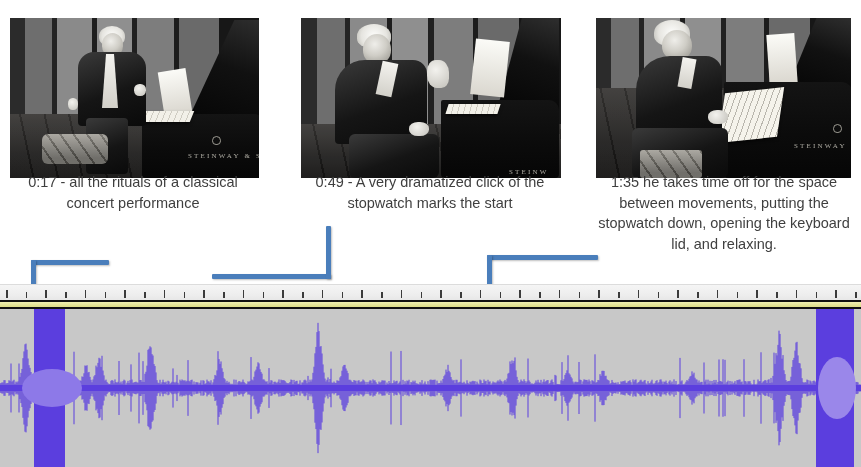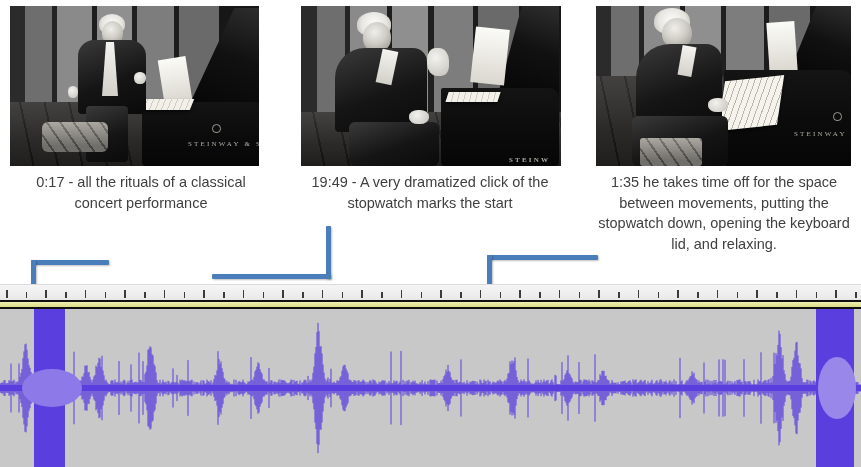--- a/index.html
+++ b/index.html
@@ -13,20 +13,21 @@
     overflow: hidden;
     font-family: "Liberation Sans", sans-serif;
     color: #404040;
   }
 
   
   .thumb {
     position: absolute;
     overflow: hidden;
     background: #c2410c;
+    margin-top: 12px;
   }
   .thumb .scene { position: absolute; inset: 0; }
 
   
   .backdrop {
     position: absolute; left: 0; top: 0; right: 0; height: 62%;
     background:
       linear-gradient(90deg,
         #2b2b2b 0%, #2b2b2b 6%,
         #6e6e6e 6%, #6e6e6e 17%,
@@ -192,21 +193,21 @@
       <div class="shirt" style="left:92px; top:36px; width:16px; height:54px; clip-path:polygon(25% 0,75% 0,100% 100%,0 100%);"></div>
       <div class="torso" style="left:76px; top:100px; width:42px; height:56px; border-radius:4px;"></div>
       <div class="hand" style="left:58px; top:80px; width:10px; height:12px;"></div>
       <div class="hand" style="left:124px; top:66px; width:12px; height:12px;"></div>
     </div>
 
     <div class="bench" style="left:32px; top:116px; width:66px; height:30px;"></div>
   </div>
 </div>
 
-<div class="thumb" style="left:301px; top:6px; width:260px; height:160px;font-weight:bold;">
+<div class="thumb" style="left:301px; top:6px; width:260px; height:160px;">
   <div class="scene">
     <div class="backdrop" style="height:70%;"></div>
     <div class="floor" style="height:34%;"></div>
 
     <div class="piano-lid" style="left:196px; top:0px; width:62px; height:92px; clip-path:polygon(100% 0,100% 100%,0 100%,40% 0);"></div>
     <div class="music-sheet" style="left:172px; top:22px; width:34px; height:56px; transform:rotate(6deg);"></div>
     <div class="piano-body" style="left:140px; top:82px; width:118px; height:78px;"></div>
     <div class="keys" style="left:146px; top:86px; width:52px; height:10px; transform:skewX(-18deg);"></div>
     <div class="steinway" style="left:208px; top:150px;">STEINW</div>
 
@@ -241,23 +242,23 @@
       <div class="torso" style="left:40px; top:38px; width:86px; height:86px; border-radius:34px 16px 4px 4px;"></div>
       <div class="shirt" style="left:84px; top:40px; width:14px; height:30px; transform:rotate(10deg);"></div>
       <div class="torso" style="left:36px; top:110px; width:96px; height:50px; border-radius:6px;"></div>
       <div class="hand" style="left:112px; top:92px; width:20px; height:14px;"></div>
     </div>
 
     <div class="bench" style="left:44px; top:132px; width:62px; height:28px; border-radius:3px;"></div>
   </div>
 </div>
 
-<div class="caption" style="left:12px; top:172px; width:258px;">0:17  - all the rituals of a classical concert performance</div>
-
-<div class="caption" style="left:297px; top:172px; width:266px;">19:49 - A very dramatized click of the stopwatch marks the start</div>
+<div class="caption" style="left:4px; top:172px; width:258px;">0:17  - all the rituals of a classical concert performance</div>
+
+<div class="caption" style="left:297px; top:172px; width:266px;">0:49 - A very dramatized click of the stopwatch marks the start</div>
 
 <div class="caption" style="left:590px; top:172px; width:268px;">1:35 he takes time off for the space between movements, putting the stopwatch down, opening the keyboard lid, and relaxing.</div>
 
 <div class="conn horz" style="left:31px; top:260px; width:78px;"></div>
 <div class="conn vert" style="left:31px; top:260px; height:102px;"></div>
 
 <div class="conn horz" style="left:212px; top:274px; width:119px;"></div>
 <div class="conn vert" style="left:326px; top:226px; height:53px;"></div>
 
 <div class="conn horz" style="left:487px; top:255px; width:111px;"></div>

